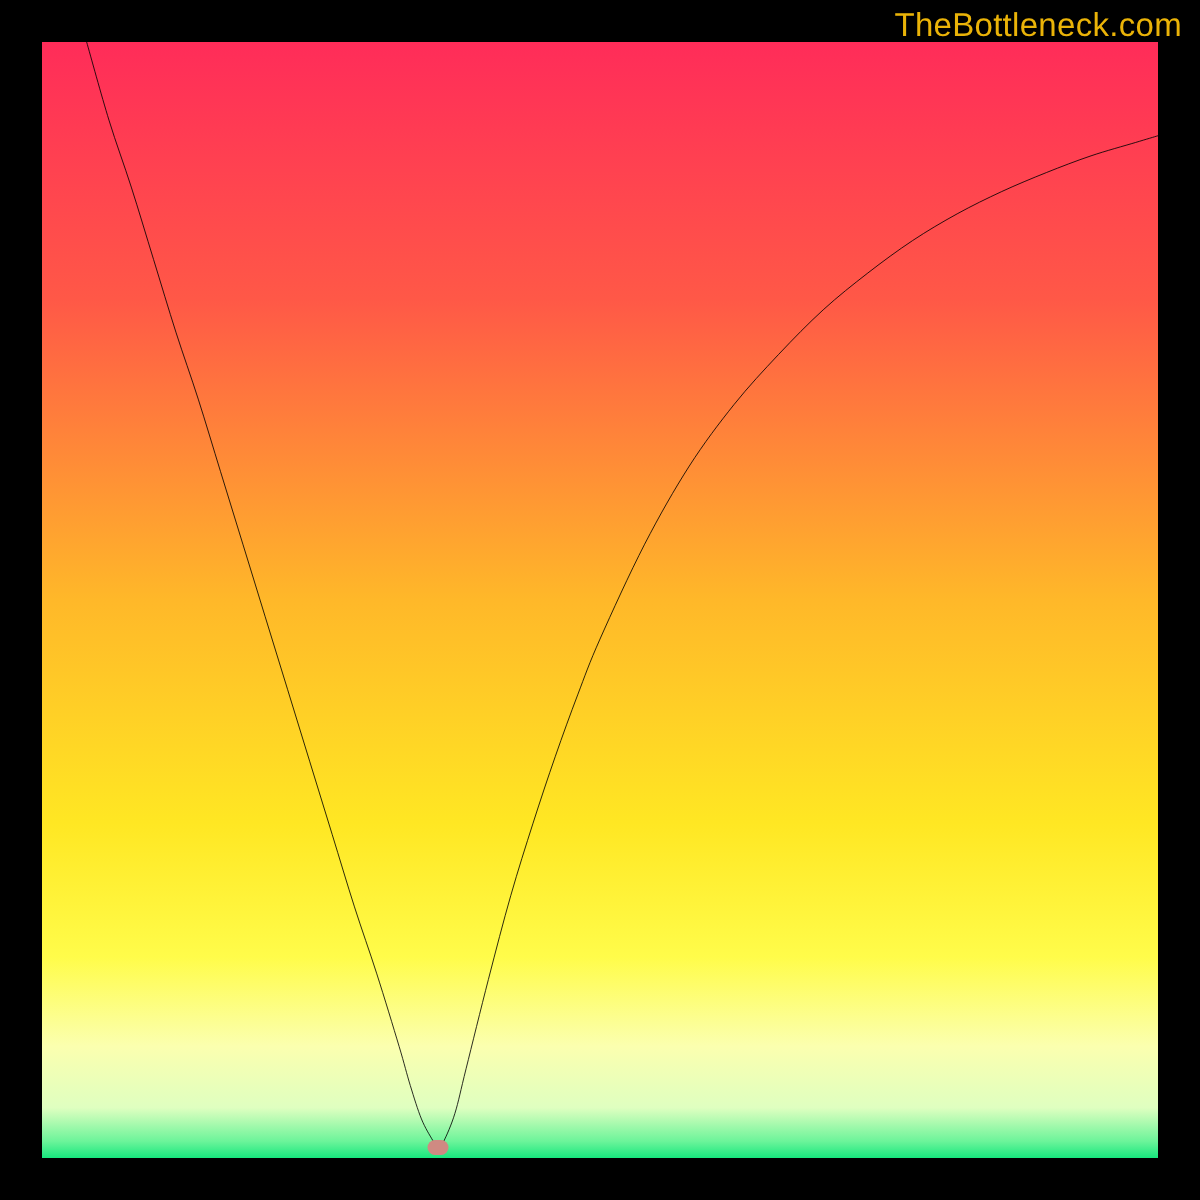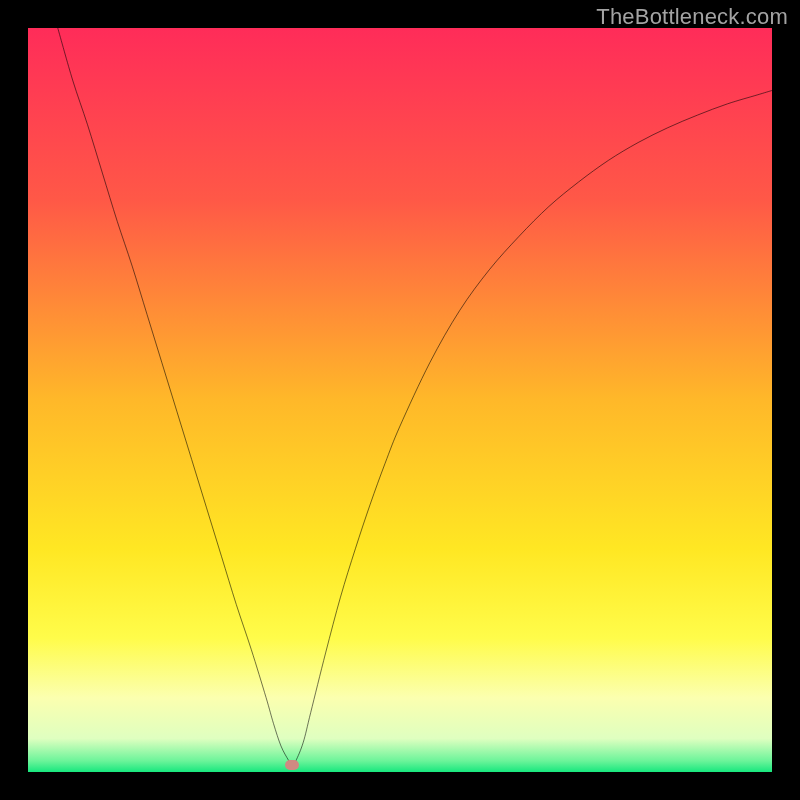--- a/index.html
+++ b/index.html
@@ -41,21 +41,21 @@
     width: 14px;
     height: 10px;
     border-radius: 5px / 5px;
     background: #cf8a82;
     transform: translate(-50%, -50%);
   }
   .watermark {
     position: absolute;
     top: 4px;
     right: 12px;
-    color: #a3a3a3;
+    color: #eab308;
     font-size: 22px;
     font-weight: 500;
     letter-spacing: 0.2px;
     user-select: none;
   }
 </style>
 </head>
 <body>
 
 <div class="frame">

